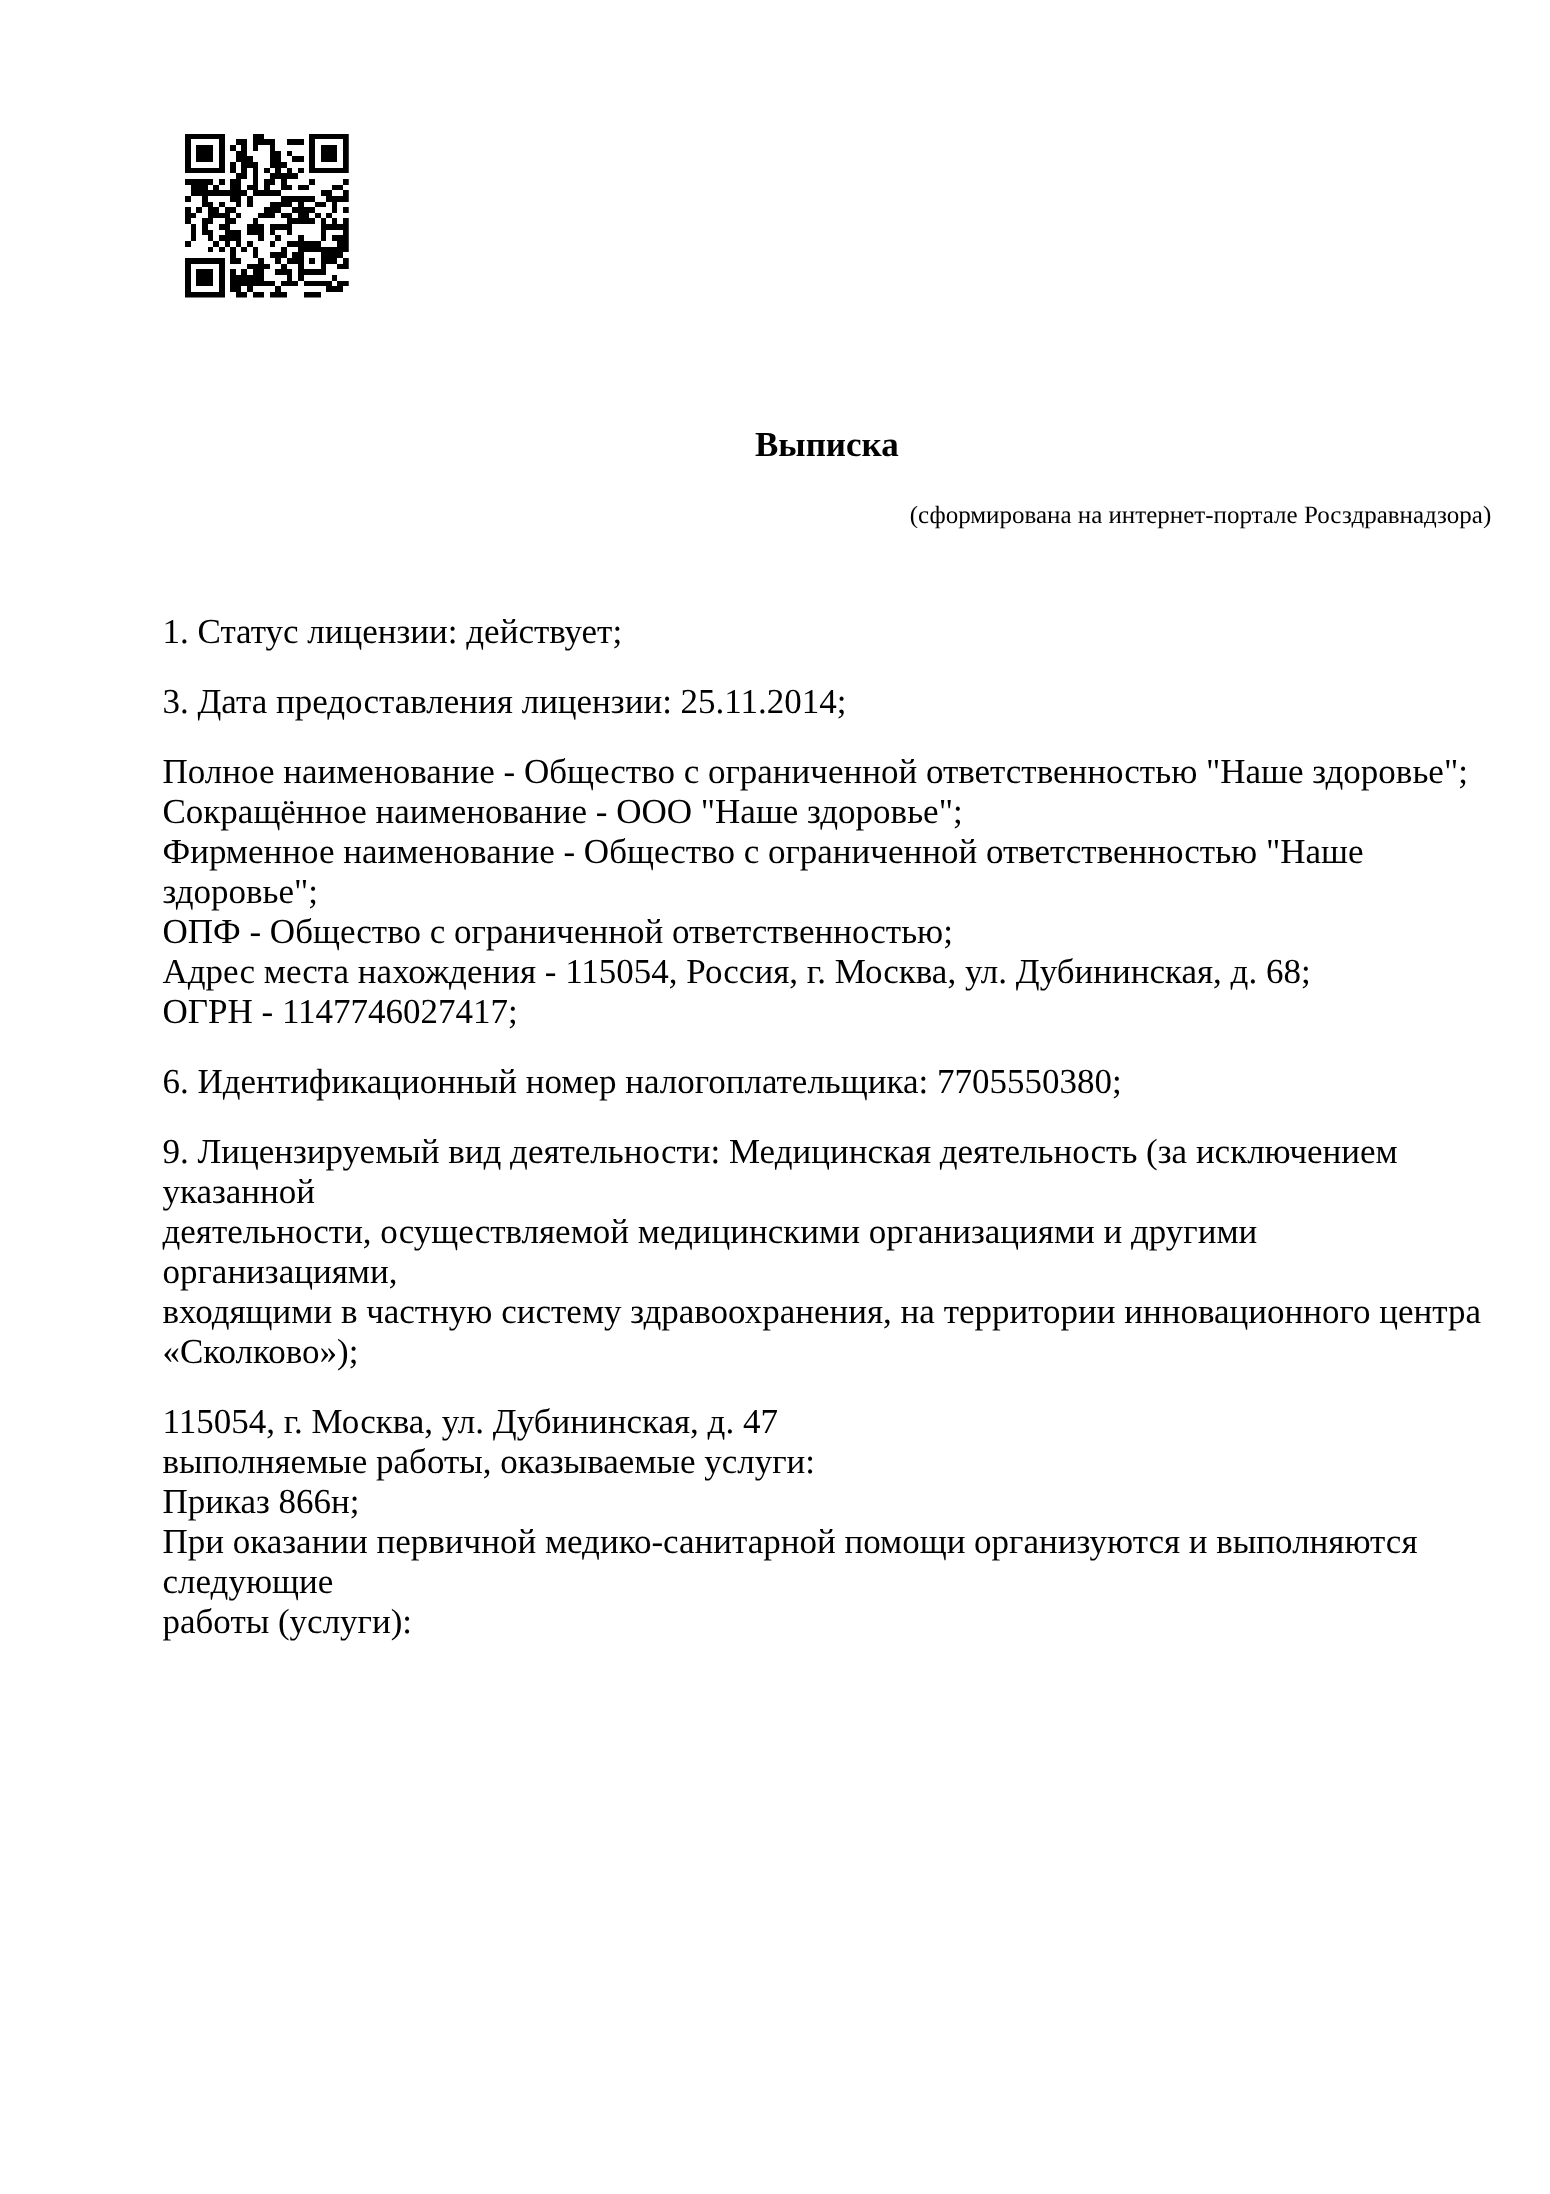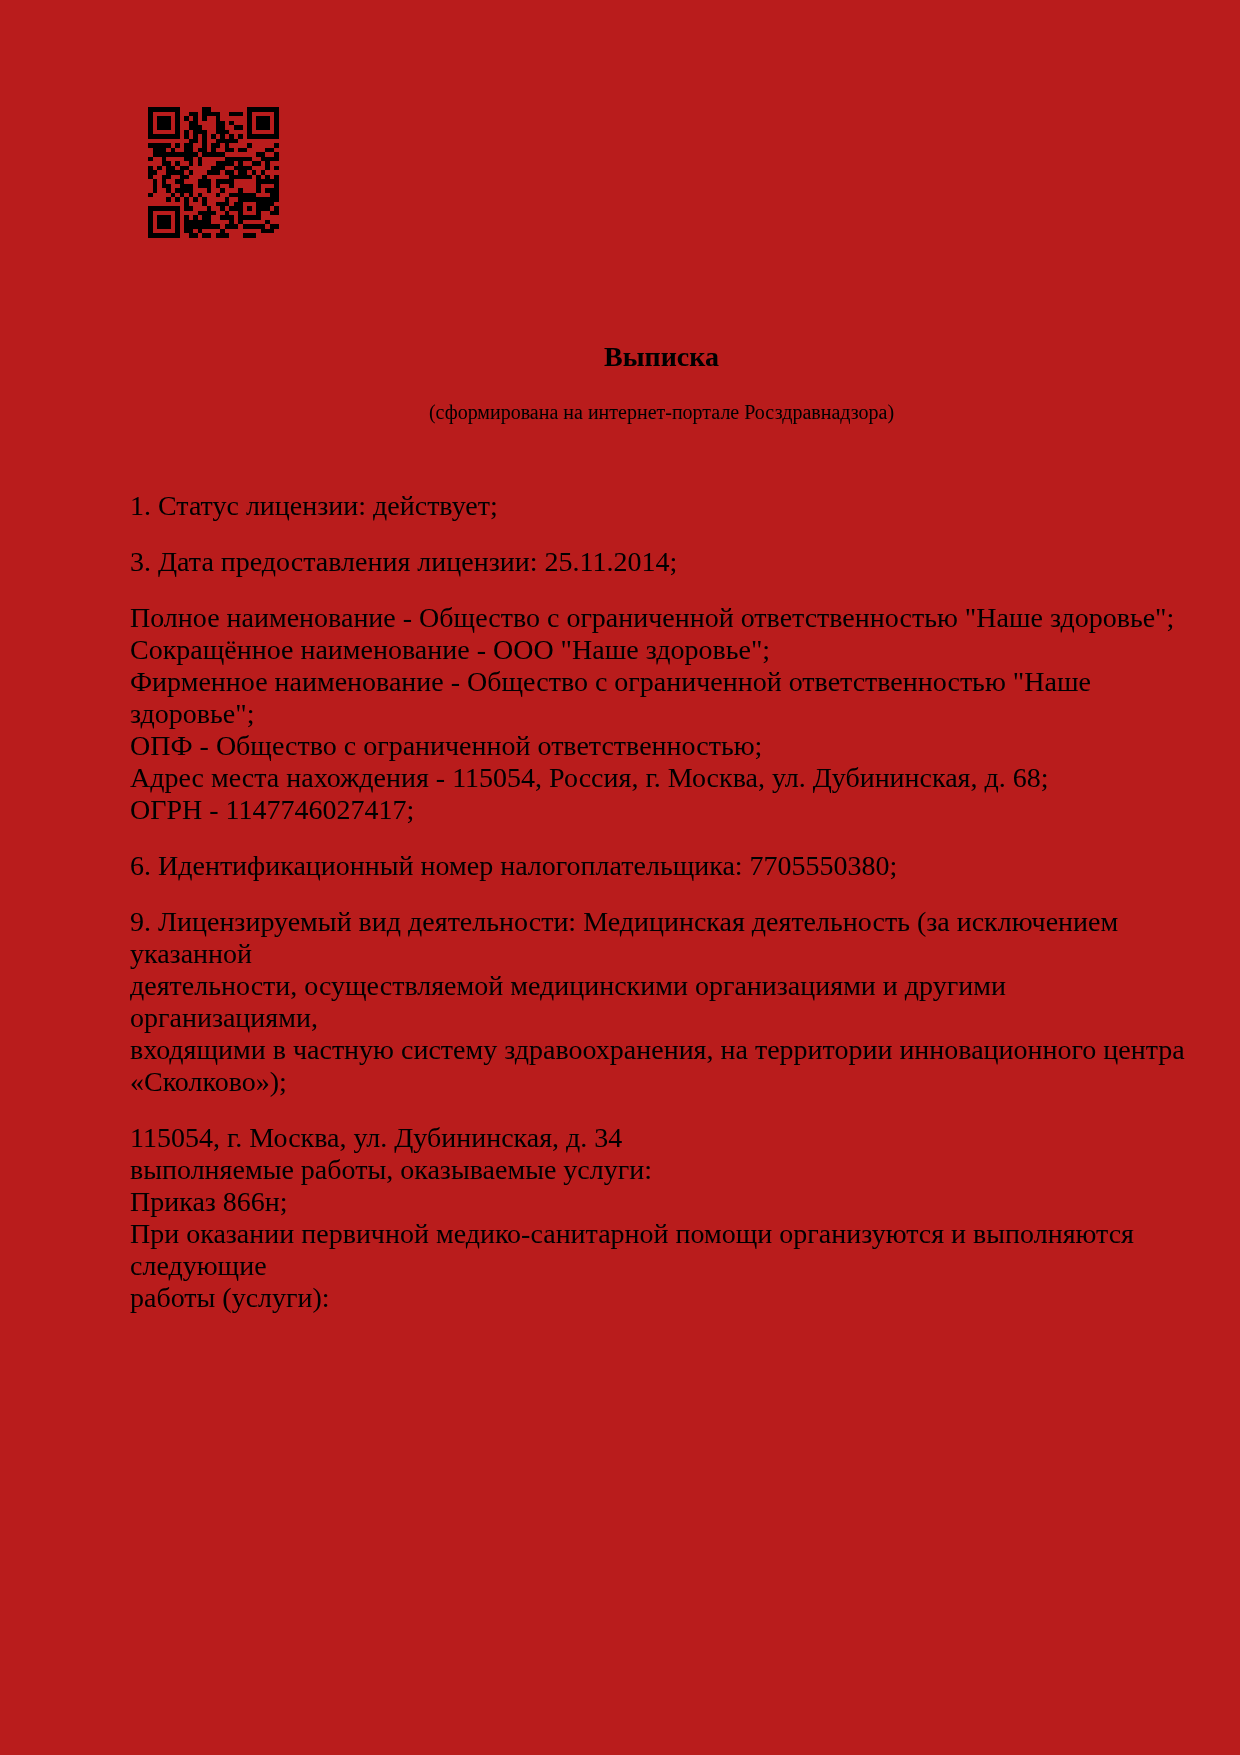--- a/index.html
+++ b/index.html
@@ -1,40 +1,40 @@
 <!DOCTYPE html>
 <html><head>
 <meta charset="utf-8">
 <style>
   html,body{margin:0;padding:0;background:#888;}
   .page{
     position:relative;
     width:1240px;height:1755px;
     margin:0 auto;
-    background:#b91c1c;
+    background:#ffffff;
     color:#000000;
     font-family:"Liberation Serif", serif;
     overflow:hidden;
   }
   .qr{
     position:absolute;
     left:148px;top:107px;
     width:131px;height:131px;
   }
   .content{
     padding:339px 47px 0 130px; 
   }
   .title{
     text-align:center;
     font-weight:bold;
     font-size:28px;
     line-height:36px;
   }
   .subtitle{
-    text-align:center;
+    text-align:right;
     font-size:20px;
     line-height:26px;
     margin-top:24px;
   }
   .body{
     margin-top:65px;
     font-size:28px;
     line-height:32px;
   }
   .para{
@@ -66,21 +66,21 @@
 Сокращённое наименование - ООО "Наше здоровье";
 Фирменное наименование - Общество с ограниченной ответственностью "Наше здоровье";
 ОПФ - Общество с ограниченной ответственностью;
 Адрес места нахождения - 115054, Россия, г. Москва, ул. Дубининская, д. 68;
 ОГРН - 1147746027417;</p>
       <p class="para">6. Идентификационный номер налогоплательщика: 7705550380;</p>
       <p class="para">9. Лицензируемый вид деятельности: Медицинская деятельность (за исключением указанной
 деятельности, осуществляемой медицинскими организациями и другими организациями,
 входящими в частную систему здравоохранения, на территории инновационного центра
 «Сколково»);</p>
-      <p class="para">115054, г. Москва, ул. Дубининская, д. 34
+      <p class="para">115054, г. Москва, ул. Дубининская, д. 47
 выполняемые работы, оказываемые услуги:
 Приказ 866н;
 При оказании первичной медико-санитарной помощи организуются и выполняются следующие
 работы (услуги):</p>
     </div>
 
   </div>
 </div>
 
 </body></html>

